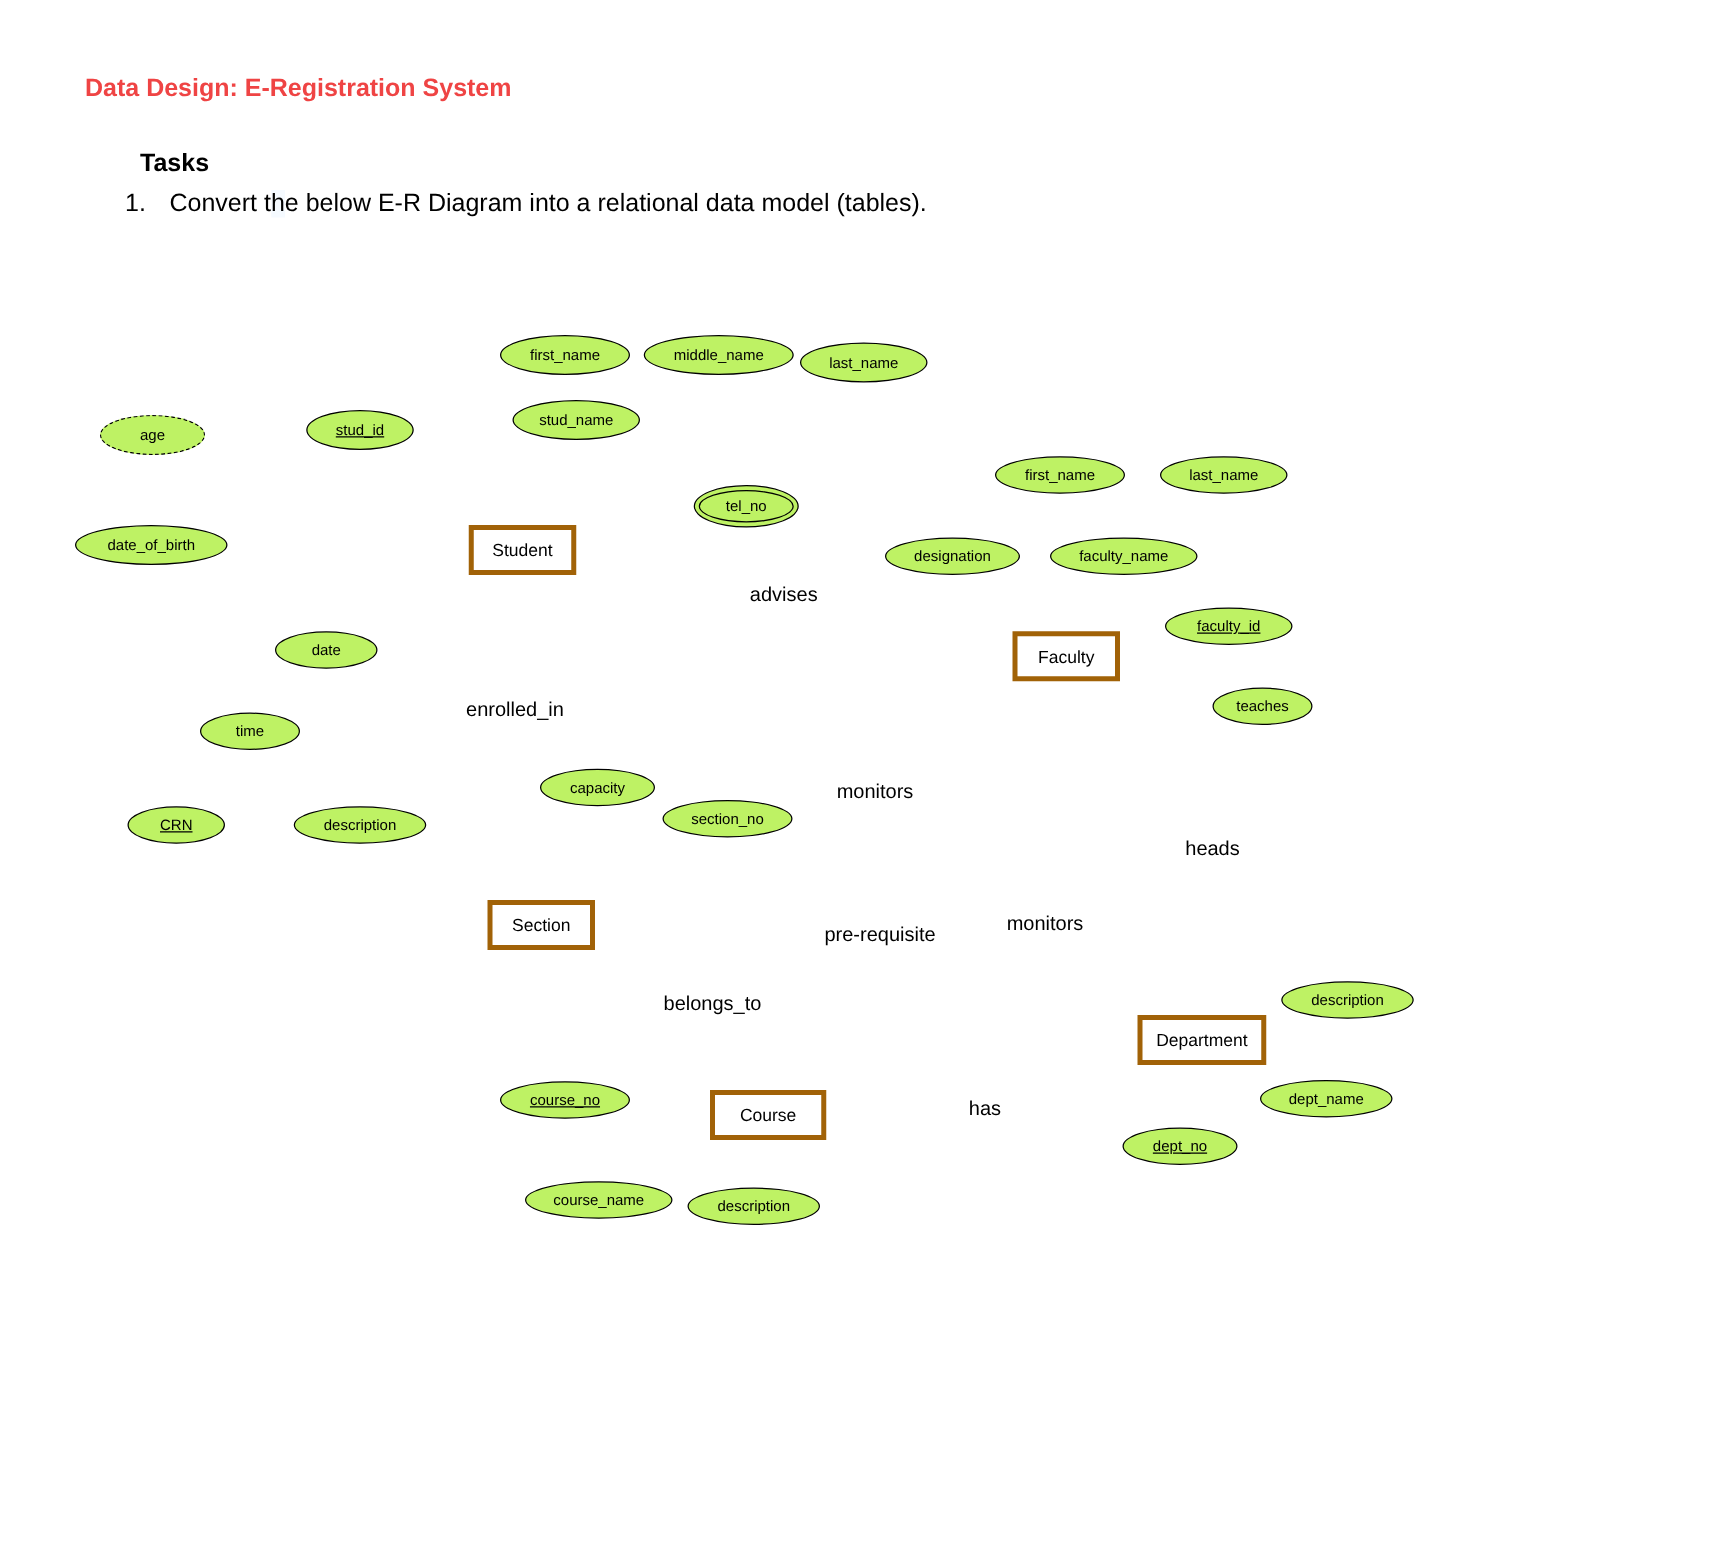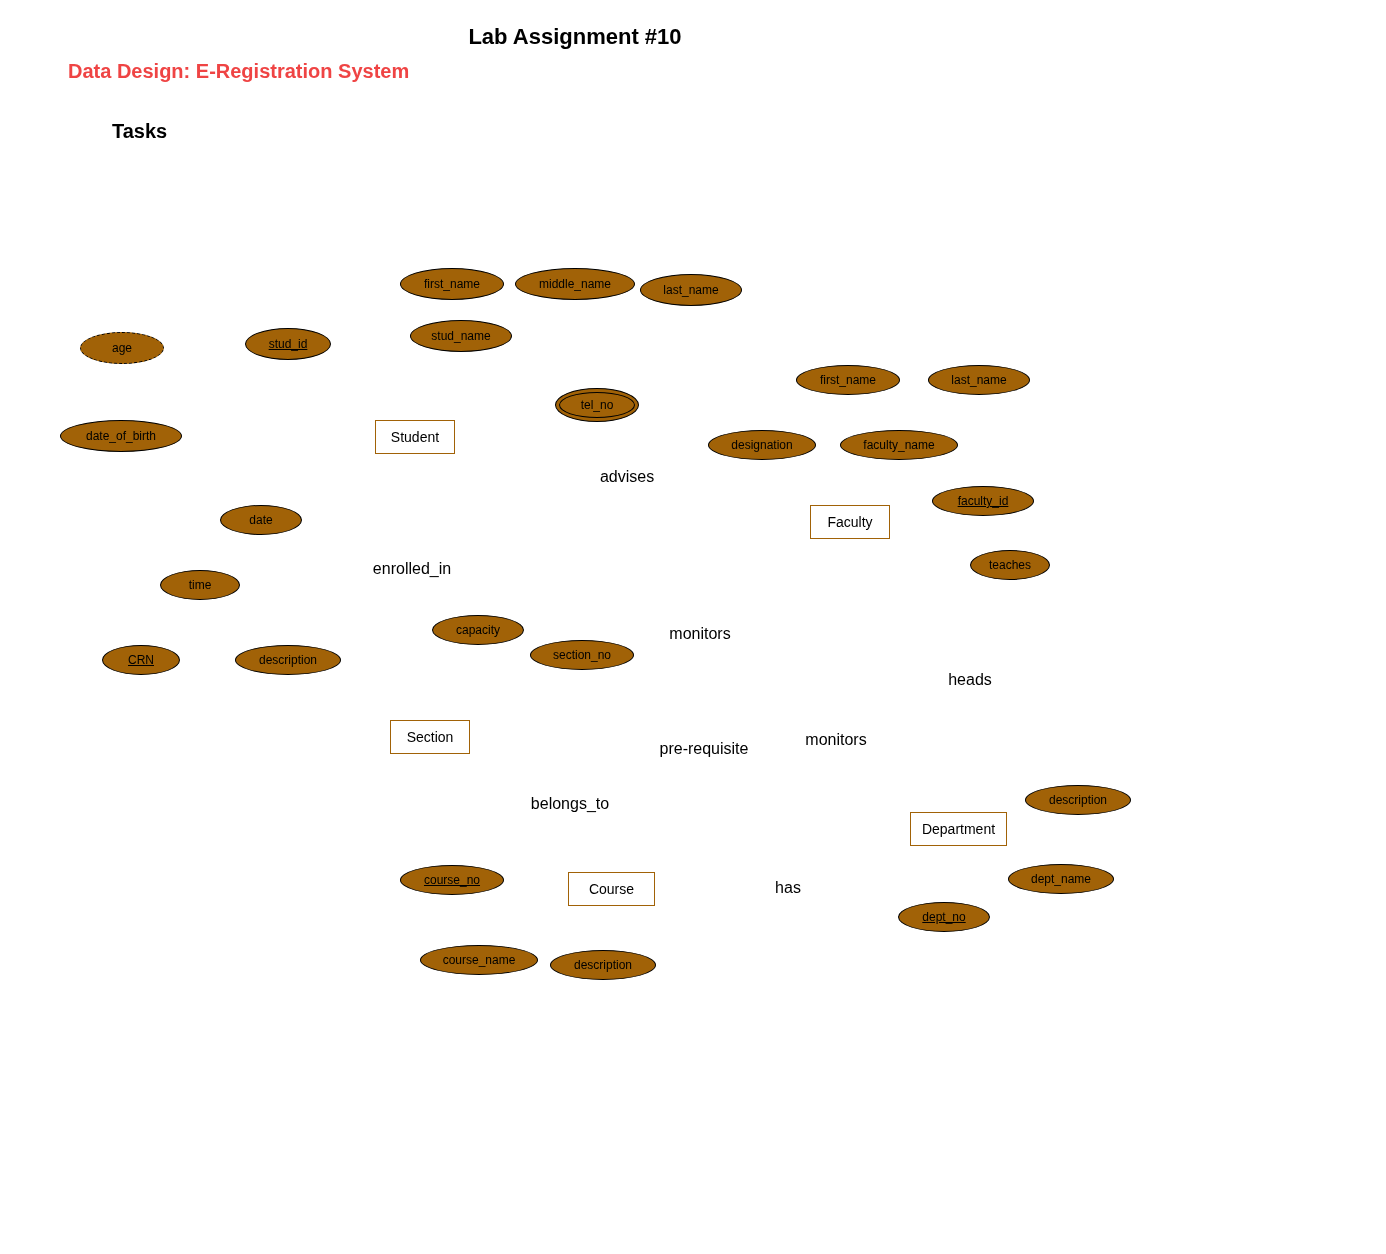--- a/index.html
+++ b/index.html
@@ -4,37 +4,40 @@
 <style>
   html,body{margin:0;padding:0;background:#fff;font-family:"Helvetica Neue",Arial,sans-serif;color:#000;}
   .page{position:relative;width:1386px;height:1254px;}
   .title{position:absolute;top:24px;left:0;width:1150px;text-align:center;font-weight:700;font-size:22px;}
   .subtitle{position:absolute;top:60px;left:68px;color:#ef4444;font-weight:700;font-size:20px;}
   .tasks-heading{position:absolute;top:120px;left:68px;font-weight:700;font-size:20px;margin-left:44px;}
   .task-list{position:absolute;top:152px;left:100px;font-size:20px;}
   .task-number{display:inline-block;width:30px;}
   .highlight{background:#b4d7ff22;}
   .erd{position:absolute;top:250px;left:40px;width:1120px;height:830px;}
-  .ent{position:absolute;border:1px solid #a16207;background:#fff;font-size:14px;text-align:center;display:flex;align-items:center;justify-content:center;}
-  .attr{position:absolute;border:1px solid #000;border-radius:50%;background:#a16207;font-size:12px;text-align:left;display:flex;align-items:center;justify-content:center;padding:0 6px;}
+  .ent{position:absolute;border:4px solid #a16207;background:#fff;font-size:14px;text-align:center;display:flex;align-items:center;justify-content:center;}
+  .attr{position:absolute;border:1px solid #000;border-radius:50%;background:#bef264;font-size:12px;text-align:left;display:flex;align-items:center;justify-content:center;padding:0 6px;}
   .attr.derived{border-style:dashed;}
   .attr.multi::after{content:"";position:absolute;inset:3px;border:1px solid #000;border-radius:50%;}
   .rel{position:absolute;font-size:16px;text-align:right;display:flex;align-items:center;justify-content:center;}
   .rel::before{content:"";position:absolute;inset:0;border:1px solid #000;background:#fff;transform:rotate(45deg);z-index:-1;}
   .ul{text-decoration:underline;}
   svg.lines{position:absolute;inset:0;width:100%;height:100%;pointer-events:none;z-index:-2;}
   svg.lines line{stroke:#000;stroke-width:1;}
 </style>
 </head>
 <body>
 
 <div class="page">
-  <div class="title">Lab Assignment #10</div>
   <div class="subtitle">Data Design: E-Registration System</div>
   <div class="tasks-heading">Tasks</div>
+  <div class="task-list">
+    <span class="task-number">1.</span>
+    <span>Convert t</span><span class="highlight">h</span><span>e below E-R Diagram into a relational data model (tables).</span>
+  </div>
 
   <div class="erd">
 
     <svg class="lines">
 
       <line x1="368" y1="185" x2="80" y2="100"></line>
       <line x1="368" y1="185" x2="80" y2="185"></line>
       <line x1="368" y1="185" x2="240" y2="95"></line>
       <line x1="368" y1="185" x2="412" y2="85"></line>
       <line x1="368" y1="185" x2="552" y2="155"></line>

